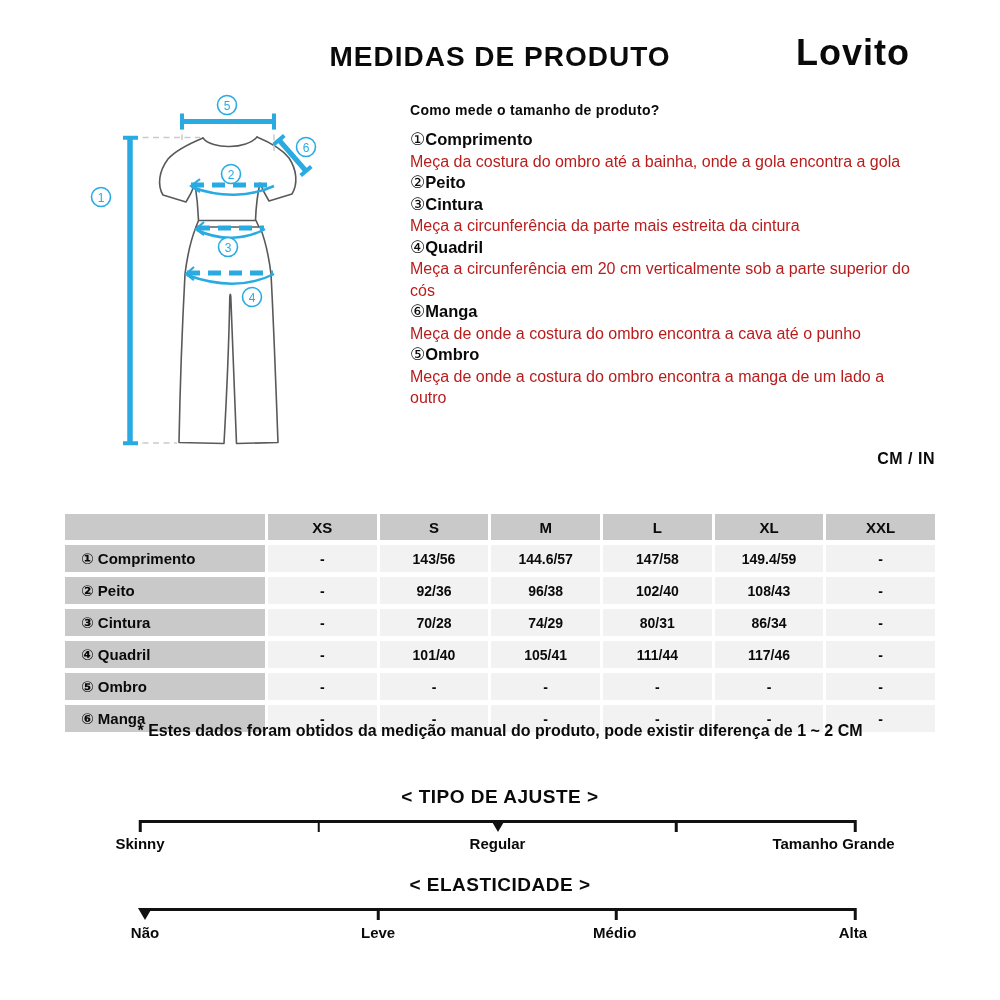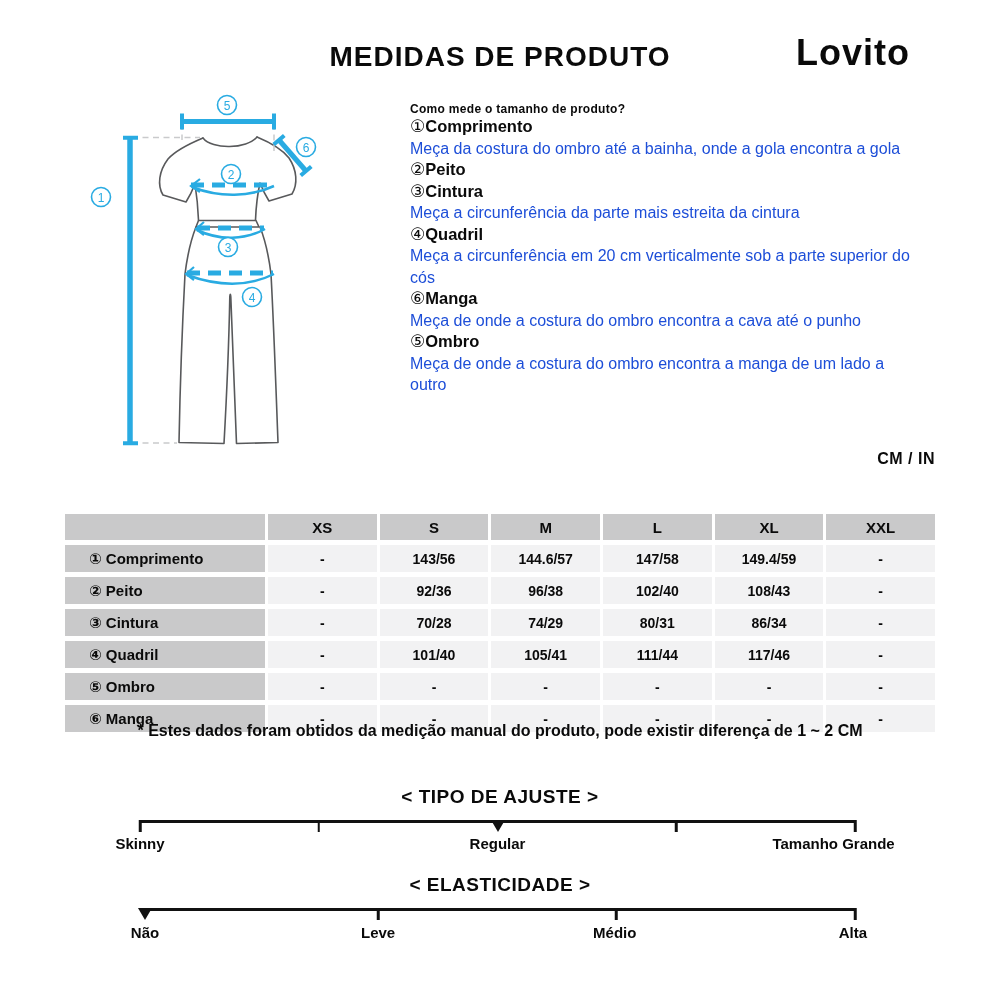--- a/index.html
+++ b/index.html
@@ -6,32 +6,32 @@
   .page{position:relative;width:1000px;height:1000px;background:#fff;overflow:hidden;
         font-family:"Liberation Sans","DejaVu Sans",sans-serif;color:#0a0a0a;}
 
   .title{position:absolute;top:41px;left:0;width:1000px;text-align:center;
          font-size:28px;font-weight:800;letter-spacing:1px;}
   .brand{position:absolute;top:32px;right:90px;font-size:36px;font-weight:800;letter-spacing:1px;}
 
   .diagram{position:absolute;left:60px;top:90px;}
 
   .guide{position:absolute;left:410px;top:102px;width:560px;}
-  .guide-heading{font-size:12px;font-weight:800;letter-spacing:.3px;}
+  .guide-heading{font-size:14px;font-weight:800;letter-spacing:.3px;margin-bottom:11px;}
   .guide-term{font-size:16.5px;line-height:21.5px;font-weight:700;}
   .g-num{font-weight:400;font-size:17px;}
-  .guide-desc{font-size:16px;line-height:21.5px;color:#1d4ed8;white-space:pre-line;}
+  .guide-desc{font-size:16px;line-height:21.5px;color:#b91c1c;white-space:pre-line;}
 
   .units{position:absolute;top:450px;right:65px;font-size:16px;font-weight:800;letter-spacing:.5px;}
 
   .size-table{position:absolute;left:65px;top:514px;width:870px;display:grid;
               grid-template-columns:200px repeat(6,1fr);column-gap:3px;row-gap:5px;}
   .th{background:#c9c9ca;height:26px;display:flex;align-items:center;justify-content:center;
       font-weight:700;font-size:15px;}
-  .rlabel{background:#c9c9ca;height:27px;display:flex;align-items:center;padding-left:24px;
+  .rlabel{background:#c9c9ca;height:27px;display:flex;align-items:center;padding-left:16px;
       font-weight:700;font-size:15px;}
   .td{background:#f2f2f3;height:27px;display:flex;align-items:center;justify-content:center;
       font-weight:700;font-size:14px;}
 
   .note{position:absolute;top:722px;left:0;width:1000px;text-align:center;
         font-weight:700;font-size:16px;}
 
   .slider-heading{position:absolute;left:0;width:1000px;text-align:center;
         font-weight:800;font-size:19px;letter-spacing:.5px;}
   .fit-heading{top:786px;}

